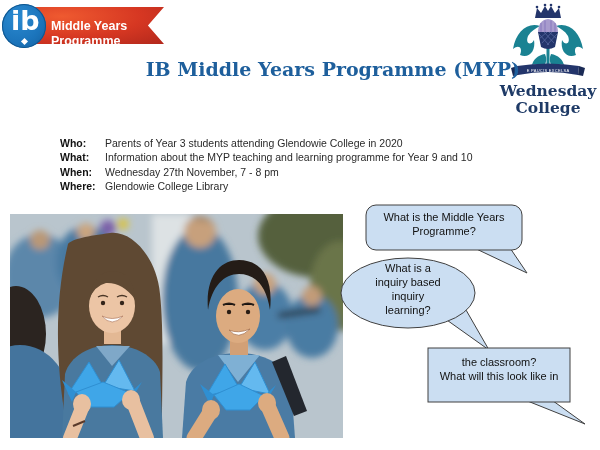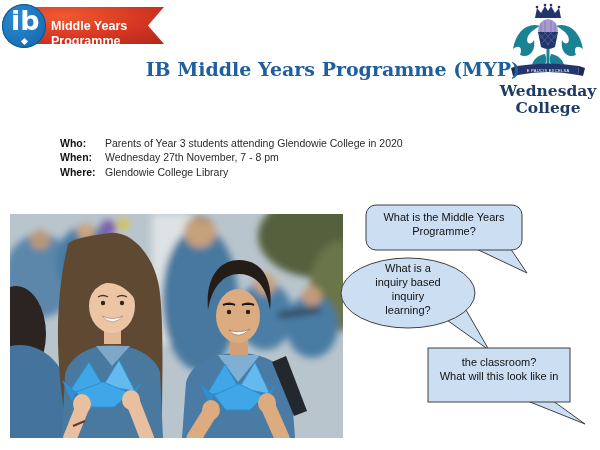--- a/index.html
+++ b/index.html
@@ -96,20 +96,23 @@
     </div>
   </div>
 
   <div class="title">
     <div>IB Middle Years Programme (MYP)</div>
   </div>
 
   <div class="details">
     <div class="drow">
       <span class="dlabel">Who:</span><span class="dvalue">Parents of Year 3 students attending Glendowie College in 2020</span>
+    </div>
+    <div class="drow">
+      <span class="dlabel">What:</span><span class="dvalue">Information about the MYP teaching and learning programme for Year 9 and 10</span>
     </div>
     <div class="drow">
       <span class="dlabel">When:</span><span class="dvalue">Wednesday 27th November, 7 - 8 pm</span>
     </div>
     <div class="drow">
       <span class="dlabel">Where:</span><span class="dvalue">Glendowie College Library</span>
     </div>
   </div>
 
   <svg class="photo" width="333" height="224" viewBox="0 0 333 224">

